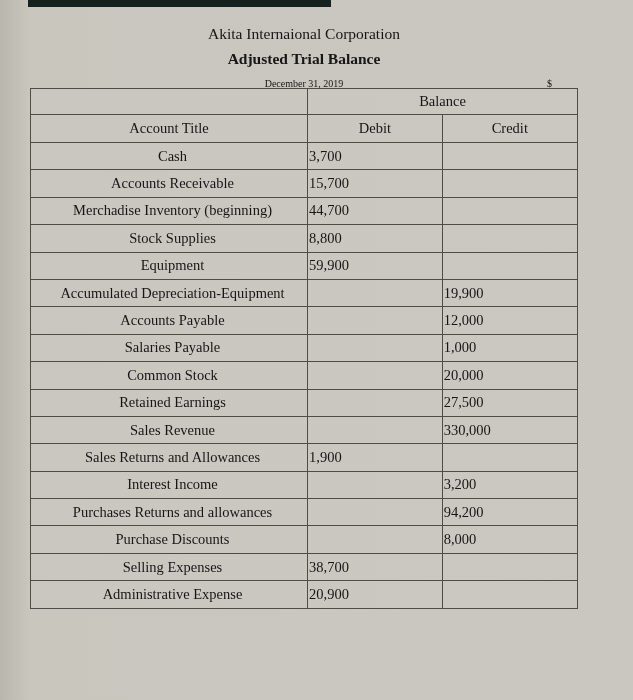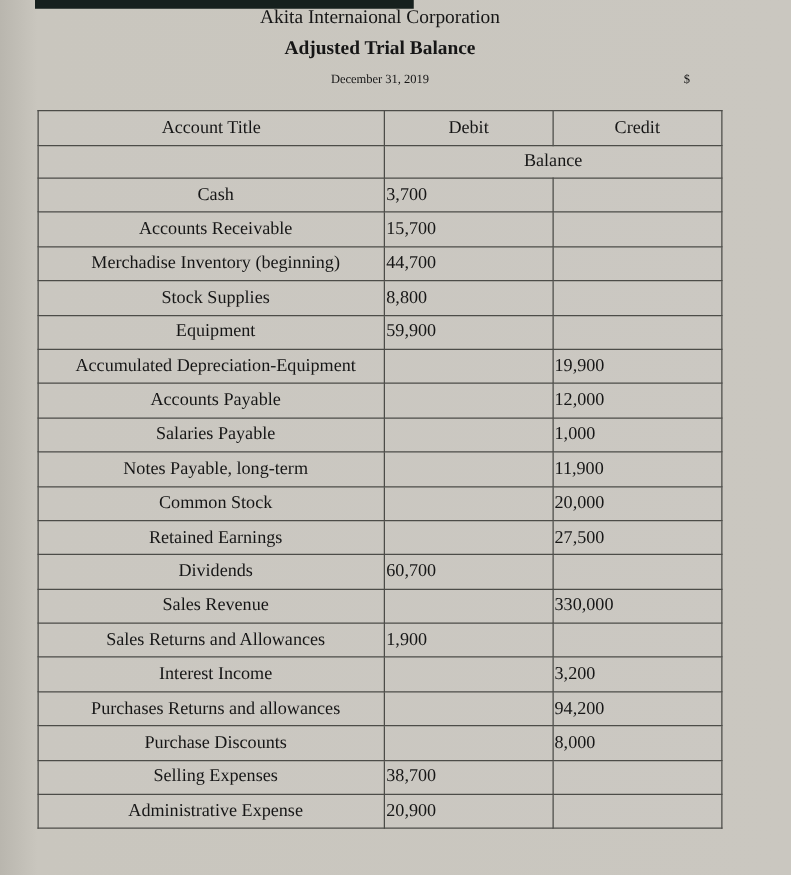--- a/index.html
+++ b/index.html
@@ -9,21 +9,21 @@
     background:linear-gradient(90deg,#b9b6ae 0px,#c9c6be 30px,#cac7c0 100%);
     font-family:"Liberation Serif", serif;
     color:#161616;
     overflow:hidden;
   }
   .top-strip{
     position:absolute;left:28px;top:0;width:303px;height:7px;
     background:#16201e;
   }
   .doc-header{
-    position:absolute;left:30px;top:4px;width:548px;
+    position:absolute;left:30px;top:24px;width:548px;
     text-align:center;
   }
   .company{font-size:15.5px;line-height:20px;}
   .report-title{font-size:15.5px;font-weight:bold;line-height:20px;margin-top:5px;}
   .date-row{position:relative;font-size:10px;line-height:20px;margin-top:5px;}
   .currency{position:absolute;right:26px;top:0;}
   table.tb{
     position:absolute;left:30px;top:88px;width:548px;
     border-collapse:collapse;
     font-size:14.5px;
@@ -52,27 +52,27 @@
     <div class="report-title">Adjusted Trial Balance</div>
     <div class="date-row">
       <span>December 31, 2019</span>
       <span class="currency">$</span>
     </div>
   </div>
 
   <table class="tb">
     <thead>
       <tr>
+        <th class="acct"></th>
+        <th class="balance" colspan="2">Balance</th>
+      </tr>
+      <tr>
         <th class="col-head">Account Title</th>
         <th class="col-head">Debit</th>
         <th class="col-head">Credit</th>
-      </tr>
-      <tr>
-        <th class="acct"></th>
-        <th class="balance" colspan="2">Balance</th>
       </tr>
     </thead>
     <tbody>
         <tr>
           <td class="acct">Cash</td>
           <td class="num"><span>3,700</span></td>
           <td class="num"></td>
         </tr>
         <tr>
           <td class="acct">Accounts Receivable</td>
@@ -103,38 +103,28 @@
           <td class="acct">Accounts Payable</td>
           <td class="num"></td>
           <td class="num"><span>12,000</span></td>
         </tr>
         <tr>
           <td class="acct">Salaries Payable</td>
           <td class="num"></td>
           <td class="num"><span>1,000</span></td>
         </tr>
         <tr>
-          <td class="acct">Notes Payable, long-term</td>
-          <td class="num"></td>
-          <td class="num"><span>11,900</span></td>
-        </tr>
-        <tr>
           <td class="acct">Common Stock</td>
           <td class="num"></td>
           <td class="num"><span>20,000</span></td>
         </tr>
         <tr>
           <td class="acct">Retained Earnings</td>
           <td class="num"></td>
           <td class="num"><span>27,500</span></td>
-        </tr>
-        <tr>
-          <td class="acct">Dividends</td>
-          <td class="num"><span>60,700</span></td>
-          <td class="num"></td>
         </tr>
         <tr>
           <td class="acct">Sales Revenue</td>
           <td class="num"></td>
           <td class="num"><span>330,000</span></td>
         </tr>
         <tr>
           <td class="acct">Sales Returns and Allowances</td>
           <td class="num"><span>1,900</span></td>
           <td class="num"></td>

